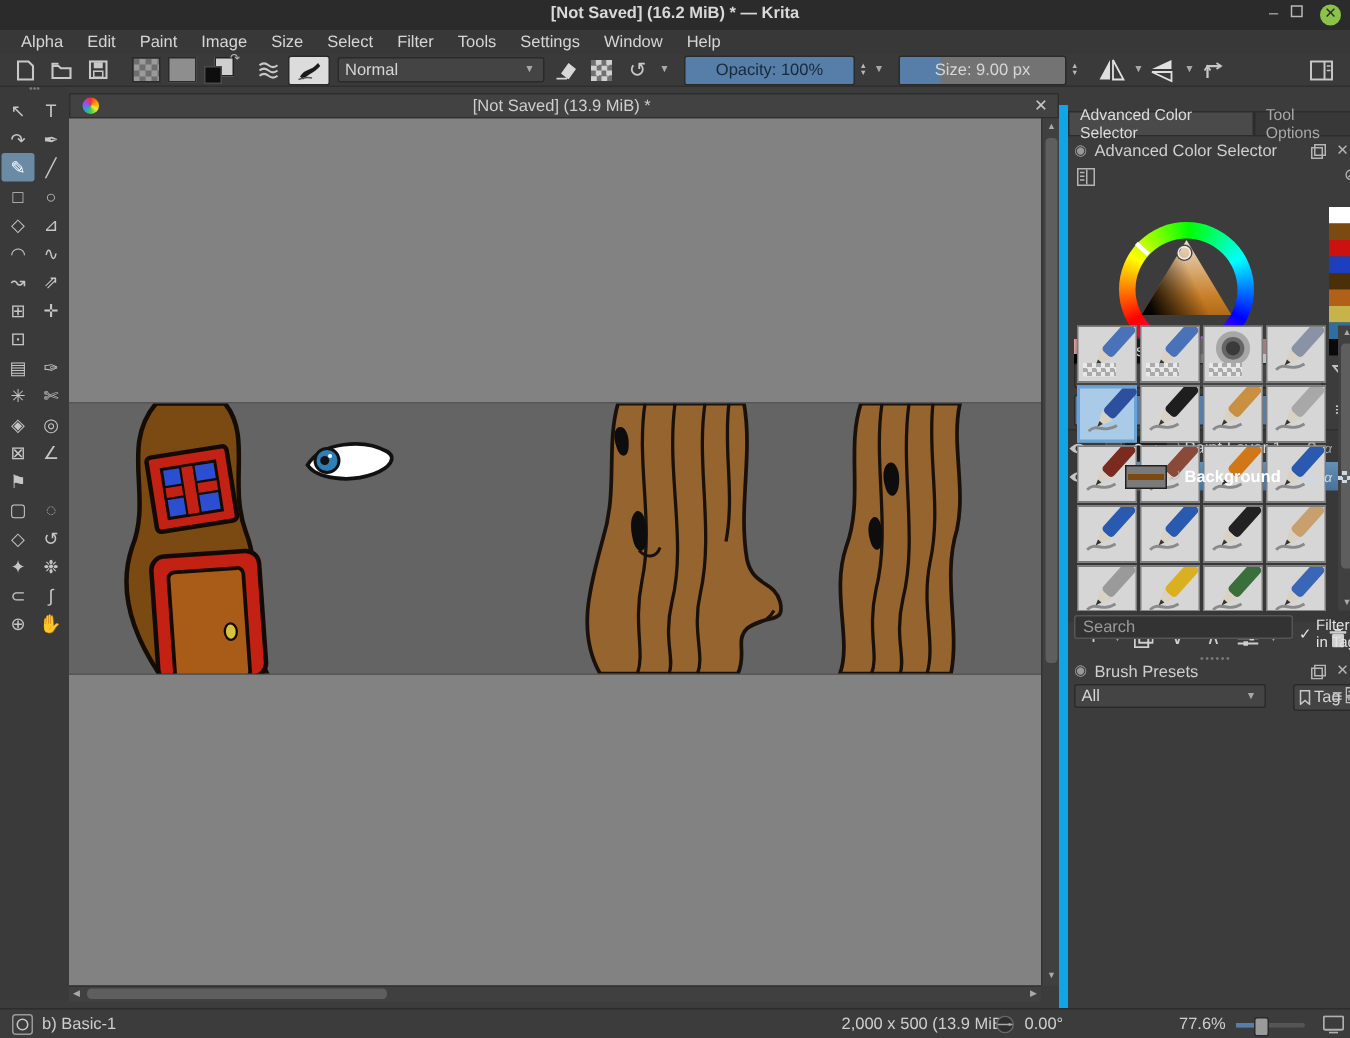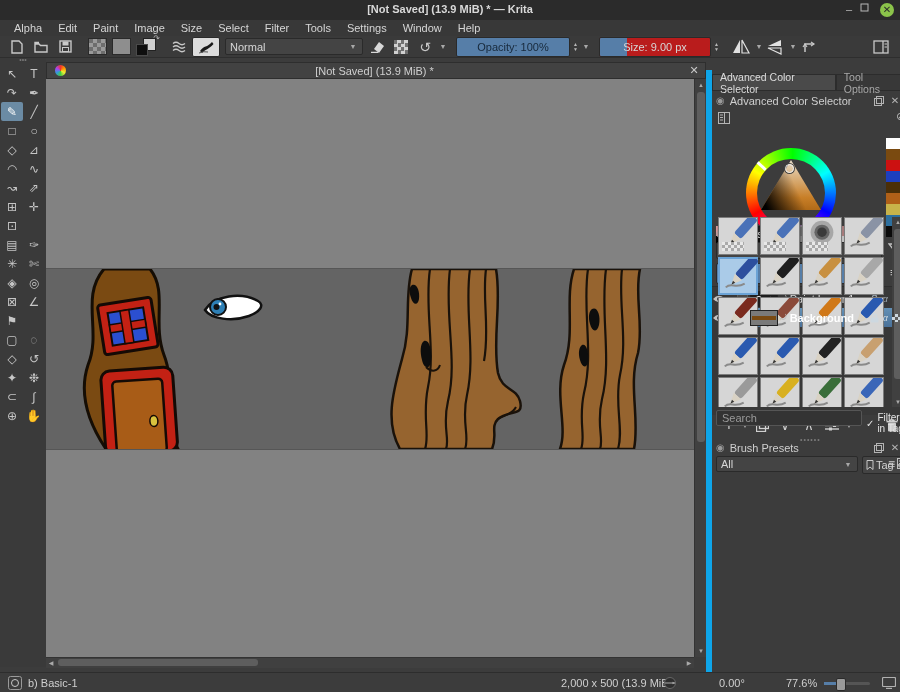--- a/index.html
+++ b/index.html
@@ -17,21 +17,21 @@
   .menu-item{padding:1px 8px;color:#d6d6d6;}
   
   #toolbar{left:0;top:36px;width:900px;height:22px;background:#3a3a3a;border-bottom:1px solid #2e2e2e;display:flex;align-items:center;padding-left:6px;box-sizing:border-box;}
   .ticon{width:22px;height:18px;display:flex;align-items:center;justify-content:center;color:#c8c8c8;margin-right:2px;flex:none;}
   .caret{font-size:7px;color:#a8a8a8;width:10px;text-align:center;flex:none;}
   .spin{display:flex;flex-direction:column;justify-content:center;width:11px;height:18px;flex:none;}
   .spin span{font-size:5px;line-height:5px;text-align:center;color:#b8b8b8;}
   .combo{height:17px;background:#444;border:1px solid #2a2a2a;border-radius:2px;display:flex;align-items:center;padding:0 4px;box-sizing:border-box;color:#d6d6d6;flex:none;}
   .combo .cbx{flex:1;}
   .sliderblue{height:18px;background:#567ea8;border:1px solid #2a2a2a;border-radius:2px;color:#17293b;display:flex;align-items:center;justify-content:center;flex:none;}
-  #size-slider{height:18px;border:1px solid #2a2a2a;border-radius:2px;background:#b91c1c;display:flex;align-items:center;flex:none;position:relative;overflow:hidden;}
+  #size-slider{height:18px;border:1px solid #2a2a2a;border-radius:2px;background:#737373;display:flex;align-items:center;flex:none;position:relative;overflow:hidden;}
   #size-slider .fill{position:absolute;left:0;top:0;bottom:0;width:27px;background:#567ea8;}
   #size-slider .lbl{position:relative;width:100%;text-align:center;color:#d6d6d6;}
   .tsep{width:8px;flex:none;}
   
   #toolbox{left:0;top:58px;width:46px;height:609px;background:#3a3a3a;border-right:1px solid #2f2f2f;}
   #toolbox .grip{height:6px;text-align:center;color:#777;font-size:7px;line-height:4px;}
   #toolgrid{display:grid;grid-template-columns:22px 22px;justify-content:center;}
   .tool{height:19px;display:flex;align-items:center;justify-content:center;color:#c6c6c6;font-size:12px;border-radius:2px;}
   .tool.active{background:#6b8ba4;color:#fff;}
   
@@ -102,21 +102,21 @@
   #zoomslider .zfill{position:absolute;left:0;top:0;height:3px;width:14px;background:#567ea8;}
   #zoomslider .zthumb{position:absolute;left:12px;top:-4px;width:8px;height:11px;background:#9a9a9a;border:1px solid #2a2a2a;border-radius:2px;}
   svg{display:block;}
 </style>
 </head>
 <body>
 
 <div id="app">
 
   <div class="abs" id="titlebar">
-    <div class="title">[Not Saved]  (13.9 MiB) * — Krita</div>
+    <div class="title">[Not Saved]  (16.2 MiB) * — Krita</div>
     <div class="winbtn" style="right:44px;">–</div>
     <div class="winbtn" style="right:26px;">
       <svg width="9" height="9" viewBox="0 0 9 9">
           <rect x="1" y="1" width="7" height="7" fill="none" stroke="#b8b8b8"></rect>
         </svg>
     </div>
     <div class="winbtn" style="right:6px;" id="btn-close">✕</div>
   </div>
 
   <div class="abs" id="menubar">
@@ -517,21 +517,21 @@
       <span class="lk">◉</span>
       <span class="ttl">Brush Presets</span>
       <span class="fl">
           <svg width="10" height="10" viewBox="0 0 10 10">
             <rect x="2.5" y="0.5" width="7" height="7" fill="none" stroke="#b4b4b4"></rect>
             <rect x="0.5" y="2.5" width="7" height="7" fill="none" stroke="#b4b4b4"></rect>
           </svg>
         </span>
       <span class="px">✕</span>
     </div>
-    <div class="combo abs" style="left:4px;top:386px;width:142px;height:16px;">
+    <div class="combo abs" style="left:4px;top:386px;width:128px;height:16px;">
       <span class="cbx">All</span>
       <span class="caret">▼</span>
     </div>
     <div class="abs" style="left:150px;top:386px;height:16px;display:flex;align-items:center;gap:2px;border:1px solid #2a2a2a;border-radius:2px;background:#444;padding:0 3px;">
       <svg width="8" height="10" viewBox="0 0 8 10">
           <path d="M1,0.5 h6 v9 l-3,-2.5 l-3,2.5 Z" fill="none" stroke="#c8c8c8"></path>
         </svg>
       <span>Tag</span>
       <span class="caret" style="width:6px;">▼</span>
     </div>
@@ -769,21 +769,21 @@
       </div>
     <div class="st" style="left:28px;">b) Basic-1</div>
     <div class="st" style="left:561px;">2,000 x 500 (13.9 MiB)</div>
     <div class="st" style="left:663px;top:4px;">
         <svg width="14" height="12" viewBox="0 0 14 12">
           <circle cx="7" cy="6" r="5.5" fill="#2e2e2e" stroke="#666"></circle>
           <line x1="2" y1="6" x2="12" y2="6" stroke="#aaa"></line>
           <polygon points="12,6 9.5,4.8 9.5,7.2" fill="#aaa"></polygon>
         </svg>
       </div>
-    <div class="st" style="left:683px;margin-left:36px;">0.00°</div>
+    <div class="st" style="left:683px;">0.00°</div>
     <div class="st" style="left:786px;">77.6%</div>
     <div id="zoomslider">
       <div class="zfill"></div>
       <div class="zthumb"></div>
     </div>
     <div class="st" style="left:882px;top:4px;">
         <svg width="14" height="12" viewBox="0 0 14 12">
           <rect x="0.5" y="0.5" width="13" height="9" rx="1" fill="none" stroke="#b0b0b0" stroke-width="1.2"></rect>
           <line x1="4" y1="11.5" x2="10" y2="11.5" stroke="#b0b0b0" stroke-width="1.4"></line>
         </svg>

